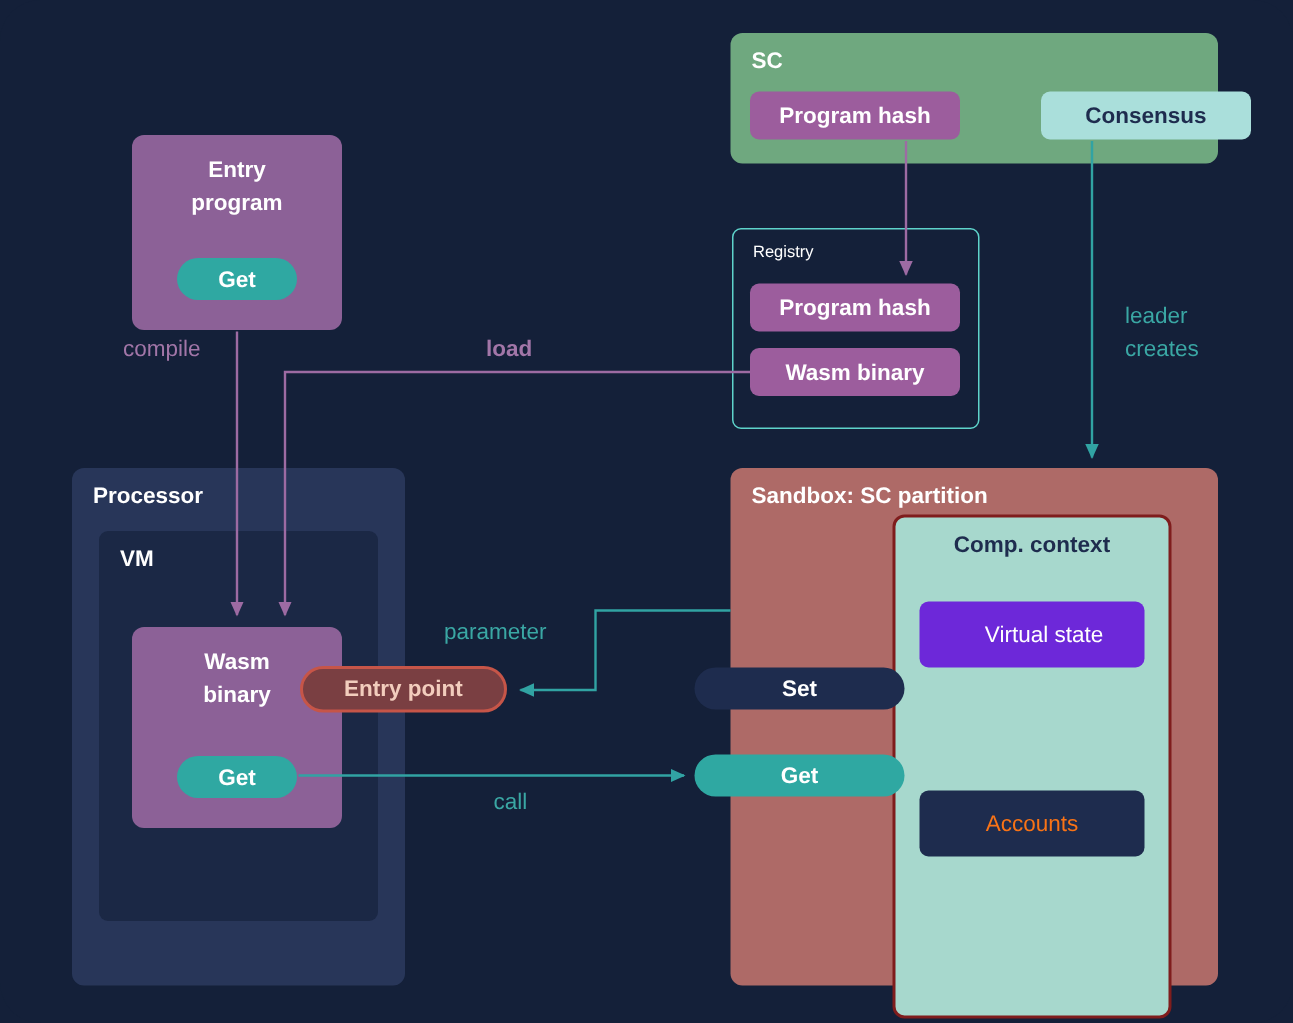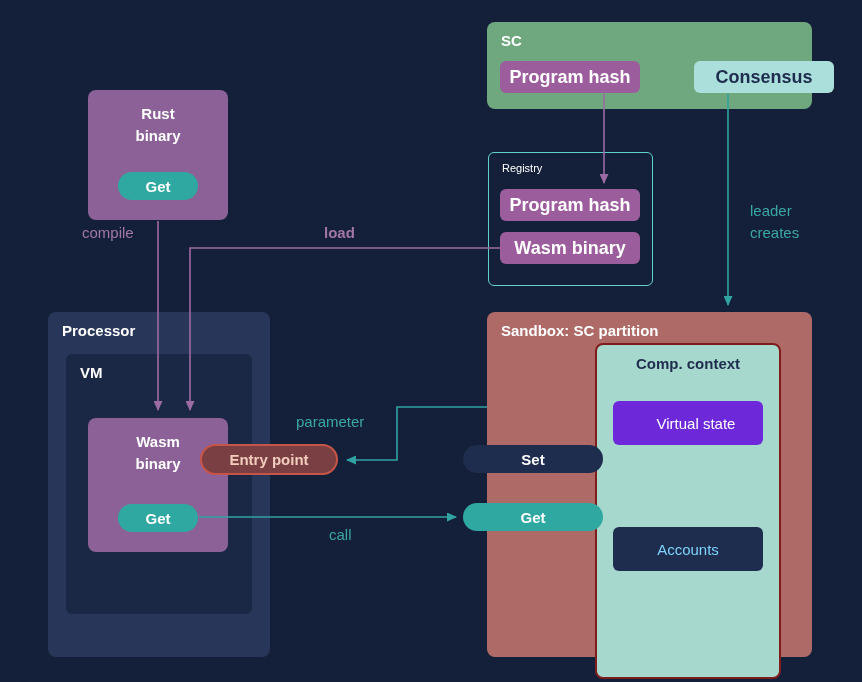--- a/index.html
+++ b/index.html
@@ -2,21 +2,21 @@
 <html><head>
 <meta charset="utf-8">
 <style>
   html,body{margin:0;padding:0;}
   body{background:#142039;font-family:"Liberation Sans",sans-serif;}
   #canvas{position:relative;width:862px;height:682px;background:#142039;overflow:hidden;border-radius:27px;}
   .abs{position:absolute;}
   .box{position:absolute;border-radius:8px;box-sizing:border-box;}
   .title{position:absolute;font-weight:bold;font-size:15px;color:#ffffff;}
   .btn{position:absolute;display:flex;align-items:center;justify-content:center;
-       font-size:18px;font-weight:bold;border-radius:6px;box-sizing:border-box;}
+       font-size:15px;font-weight:bold;border-radius:6px;box-sizing:border-box;}
   .item-btn{position:absolute;display:flex;align-items:center;justify-content:center;
        font-size:15px;font-weight:normal;border-radius:6px;box-sizing:border-box;}
   .pill{position:absolute;display:flex;align-items:center;justify-content:center;
         font-size:15px;font-weight:bold;border-radius:15px;color:#ffffff;box-sizing:border-box;}
   .wrap-title{padding-top:13px;text-align:center;font-weight:bold;font-size:15px;
               color:#ffffff;line-height:1.45;}
   .wrap-title span{display:inline-block;max-width:72px;}
   .edge-label{position:absolute;font-size:15px;}
   .purple-text{color:#a276a8;}
   .teal-text{color:#3aa7a4;}
@@ -28,21 +28,21 @@
 <div id="canvas">
 
   <div class="box" style="left:487px;top:22px;width:325px;height:87px;background:#6fa87f;">
     <div class="title" style="left:14px;top:10px;">SC</div>
     <div class="btn" style="left:13px;top:39px;width:140px;height:32px;background:#9c5d9d;color:#ffffff;">Program hash</div>
     <div class="btn" style="left:171px;top:39px;width:140px;height:32px;background:#aadfdb;color:#1e2c4e;margin-left:36px;">Consensus</div>
   </div>
 
   <div class="box" style="left:88px;top:90px;width:140px;height:130px;background:#8c6197;">
     <div class="wrap-title">
-      <span>Rust binary</span>
+      <span>Entry program</span>
     </div>
     <div class="pill" style="left:30px;top:82px;width:80px;height:28px;background:#2fa8a2;">Get</div>
   </div>
 
   <div class="box" style="left:488px;top:152px;width:165px;height:134px;border:1.5px solid #5ed3cb;border-radius:6px;background:transparent;">
     <div class="abs" style="left:13px;top:9px;font-size:11px;color:#ffffff;">Registry</div>
     <div class="btn" style="left:11px;top:36px;width:140px;height:32px;background:#9c5d9d;color:#ffffff;">Program hash</div>
     <div class="btn" style="left:11px;top:79px;width:140px;height:32px;background:#9c5d9d;color:#ffffff;">Wasm binary</div>
   </div>
 
@@ -61,21 +61,21 @@
 
   <div style="position:absolute;left:200px;top:444px;width:138px;height:31px;background:#7a3f42;
               border:2px solid #c65548;border-radius:17px;display:flex;align-items:center;
               justify-content:center;font-weight:bold;font-size:15px;color:#f2cdbd;box-sizing:border-box;">Entry point</div>
 
   <div class="box" style="left:487px;top:312px;width:325px;height:345px;background:#ae6a67;">
     <div class="title" style="left:14px;top:10px;">Sandbox: SC partition</div>
     <div class="box" style="left:108px;top:31px;width:186px;height:336px;background:#a7d8cd;border:2px solid #7f1d1d;">
       <div style="text-align:center;padding-top:10px;font-weight:bold;font-size:15px;color:#1e2c4e;">Comp. context</div>
       <div class="item-btn" style="left:16px;top:56px;width:150px;height:44px;background:#6d28d9;color:#ffffff;padding-left:16px;">Virtual state</div>
-      <div class="item-btn" style="left:16px;top:182px;width:150px;height:44px;background:#1e2c4e;color:#7dd3fc;">Accounts</div>
+      <div class="item-btn" style="left:16px;top:182px;width:150px;height:44px;background:#1e2c4e;color:#f97316;">Accounts</div>
     </div>
   </div>
 
   <div class="pill" style="left:463px;top:445px;width:140px;height:28px;background:#1e2c4e;">Set</div>
   <div class="pill" style="left:463px;top:503px;width:140px;height:28px;background:#2fa8a2;">Get</div>
 
   <div class="edge-label purple-text" style="left:82px;top:224px;">compile</div>
   <div class="edge-label purple-text" style="left:324px;top:224px;font-weight:bold;">load</div>
   <div class="edge-label teal-text" style="left:296px;top:413px;">parameter</div>
   <div class="edge-label teal-text" style="left:329px;top:526px;">call</div>

